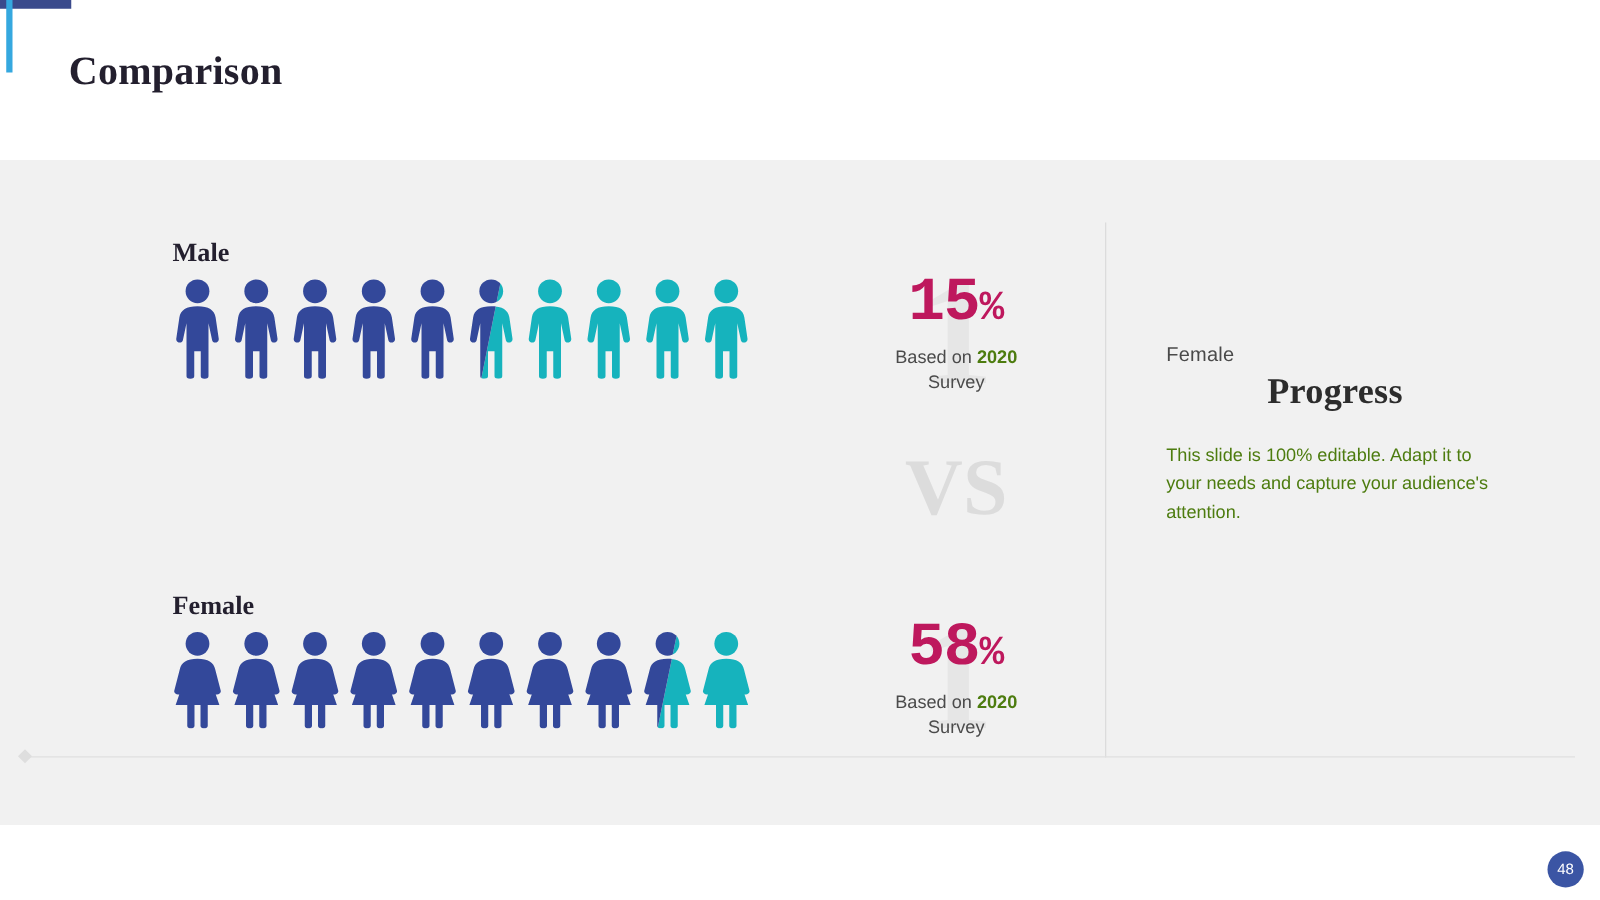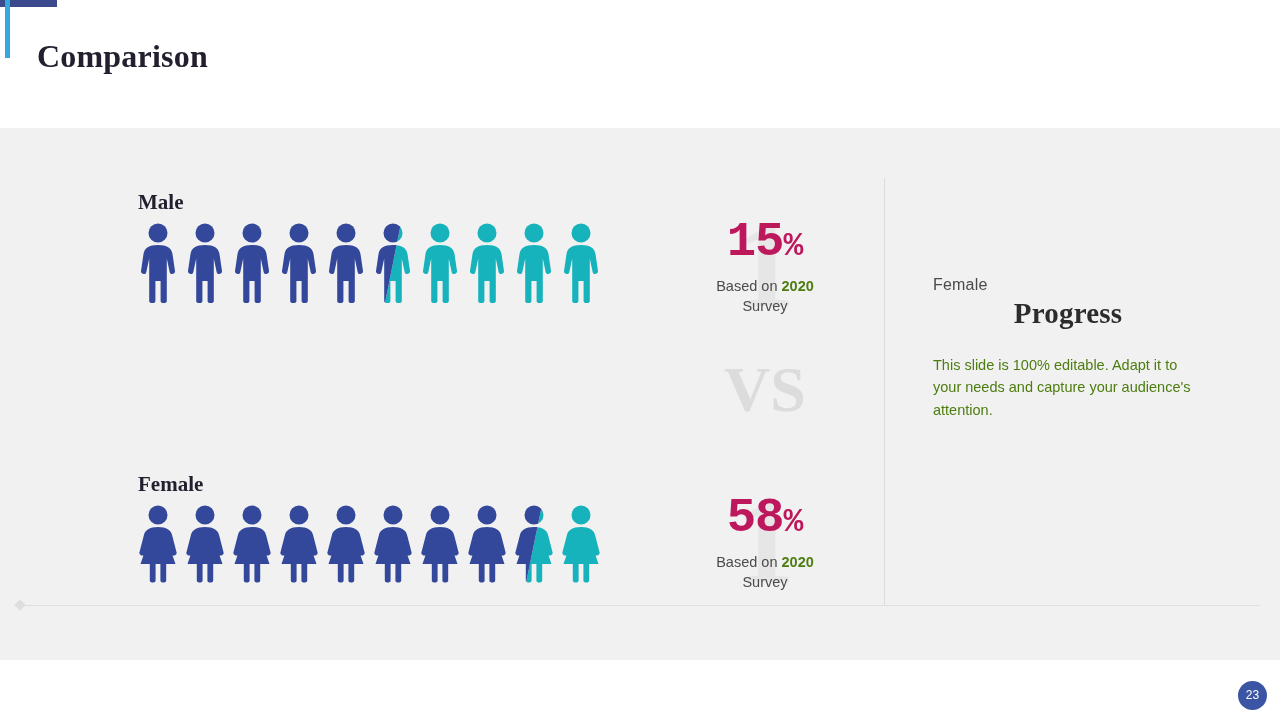--- a/index.html
+++ b/index.html
@@ -14,21 +14,21 @@
   
   .top-bar {
     position: absolute; left: 0; top: 0; width: 57px; height: 7px;
     background: #3a4a8c;
   }
   .side-bar {
     position: absolute; left: 5px; top: 0; width: 5px; height: 58px;
     background: #35a8df;
   }
   .page-title {
-    position: absolute; left: 37px; top: 38px;
+    position: absolute; left: 55px; top: 38px;
     font-family: "Liberation Serif", serif;
     font-size: 32px; font-weight: bold; color: #231f2e;
     letter-spacing: 0.2px;
   }
 
   
   .panel {
     position: absolute; left: 0; top: 128px; width: 1280px; height: 532px;
     background: #f1f1f1;
   }
@@ -357,14 +357,14 @@
       <span>Survey</span>
     </div>
   </div>
 
   <div class="right-col">
     <div class="rc-eyebrow">Female</div>
     <div class="rc-heading">Progress</div>
     <div class="rc-body">This slide is 100% editable. Adapt it to your needs and capture your audience's attention.</div>
   </div>
 
-  <div class="page-badge">23</div>
+  <div class="page-badge">48</div>
 </div>
 
 </body></html>

